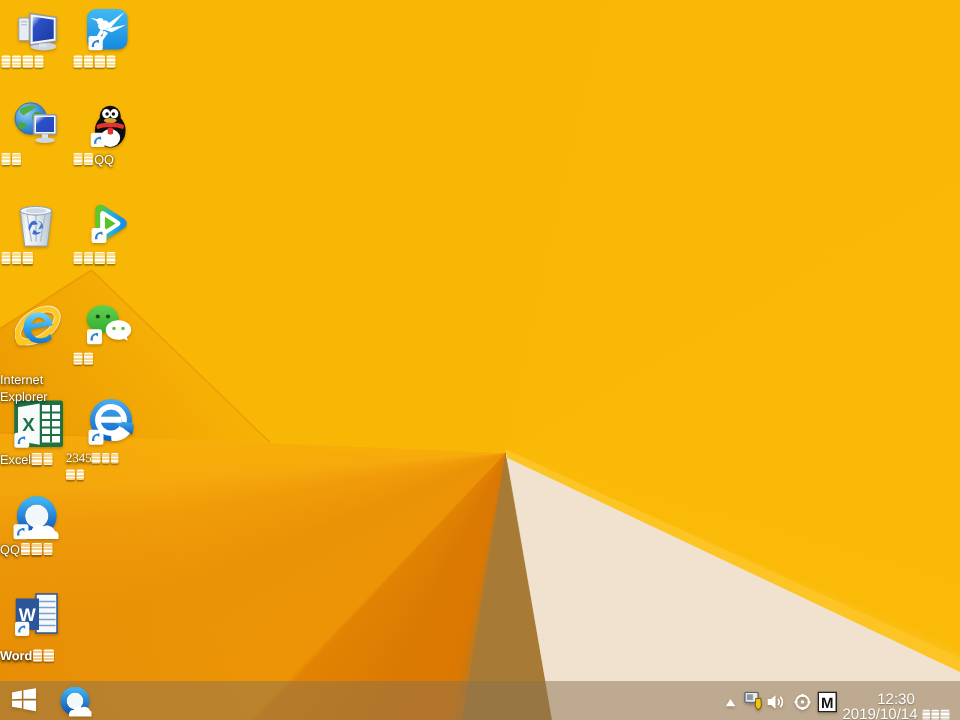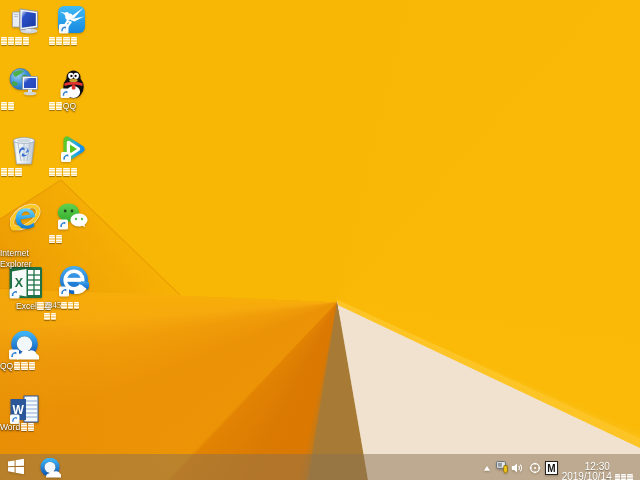--- a/index.html
+++ b/index.html
@@ -297,18 +297,18 @@
 </svg>
 
 <div class="lbl" style="left:0px;top:36px;width:48px;"><span class="cj"></span><span class="cj"></span><span class="cj"></span><span class="cj"></span></div>
 <div class="lbl" style="left:48px;top:36px;width:48px;"><span class="cj"></span><span class="cj"></span><span class="cj"></span><span class="cj"></span></div>
 <div class="lbl" style="left:0px;top:101px;width:48px;"><span class="cj"></span><span class="cj"></span></div>
 <div class="lbl" style="left:48px;top:101px;width:48px;"><span class="cj"></span><span class="cj"></span>QQ</div>
 <div class="lbl" style="left:0px;top:167px;width:48px;"><span class="cj"></span><span class="cj"></span><span class="cj"></span></div>
 <div class="lbl" style="left:48px;top:167px;width:48px;"><span class="cj"></span><span class="cj"></span><span class="cj"></span><span class="cj"></span></div>
 <div class="lbl" style="left:0px;top:236px;width:48px;margin-top:12px;">Internet<br>Explorer</div>
 <div class="lbl" style="left:48px;top:234px;width:48px;"><span class="cj"></span><span class="cj"></span></div>
-<div class="lbl" style="left:16px;top:301px;width:48px;">Excel<span class="cj"></span><span class="cj"></span></div>
+<div class="lbl" style="left:0px;top:301px;width:48px;">Excel<span class="cj"></span><span class="cj"></span></div>
 <div class="lbl" style="left:44px;top:300px;width:56px;font-family:Liberation Serif, serif;">2345<span class="cj cjs"></span><span class="cj cjs"></span><span class="cj cjs"></span><br><span class="cj cjs"></span><span class="cj cjs"></span></div>
 <div class="lbl" style="left:0px;top:361px;width:48px;">QQ<span class="cj"></span><span class="cj"></span><span class="cj"></span></div>
-<div class="lbl" style="left:0px;top:422px;width:48px;">Word<span class="cj"></span><span class="cj"></span></div>
+<div class="lbl" style="left:0px;top:432px;width:48px;font-weight:bold;">Word<span class="cj"></span><span class="cj"></span></div>
 
 <div id="clock">12:30<br>2019/10/14 <span class="cj cjs" style="box-shadow:none;"></span><span class="cj cjs" style="box-shadow:none;"></span><span class="cj cjs" style="box-shadow:none;"></span></div>
 
 </body></html>

